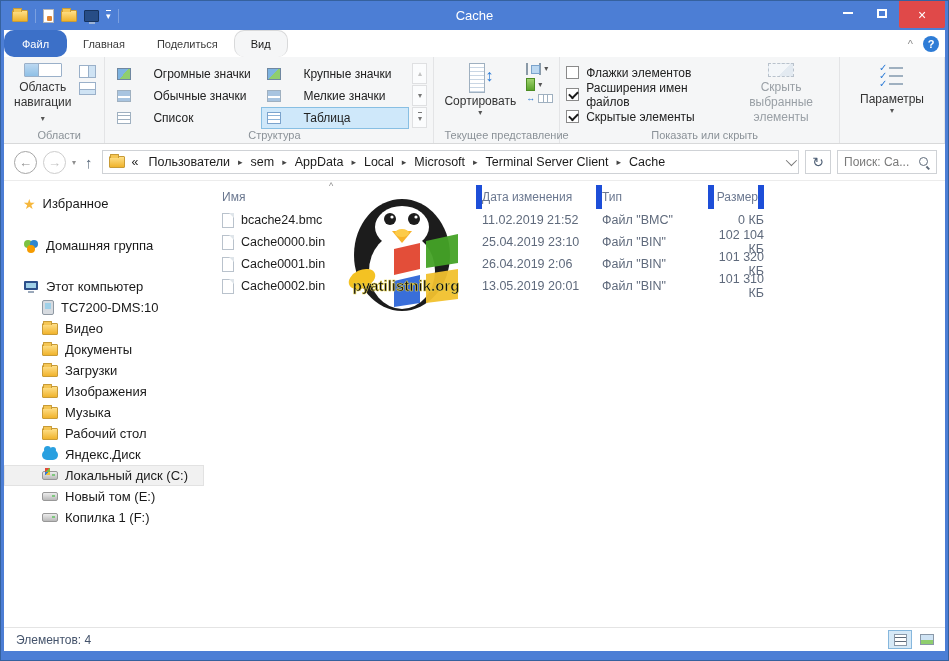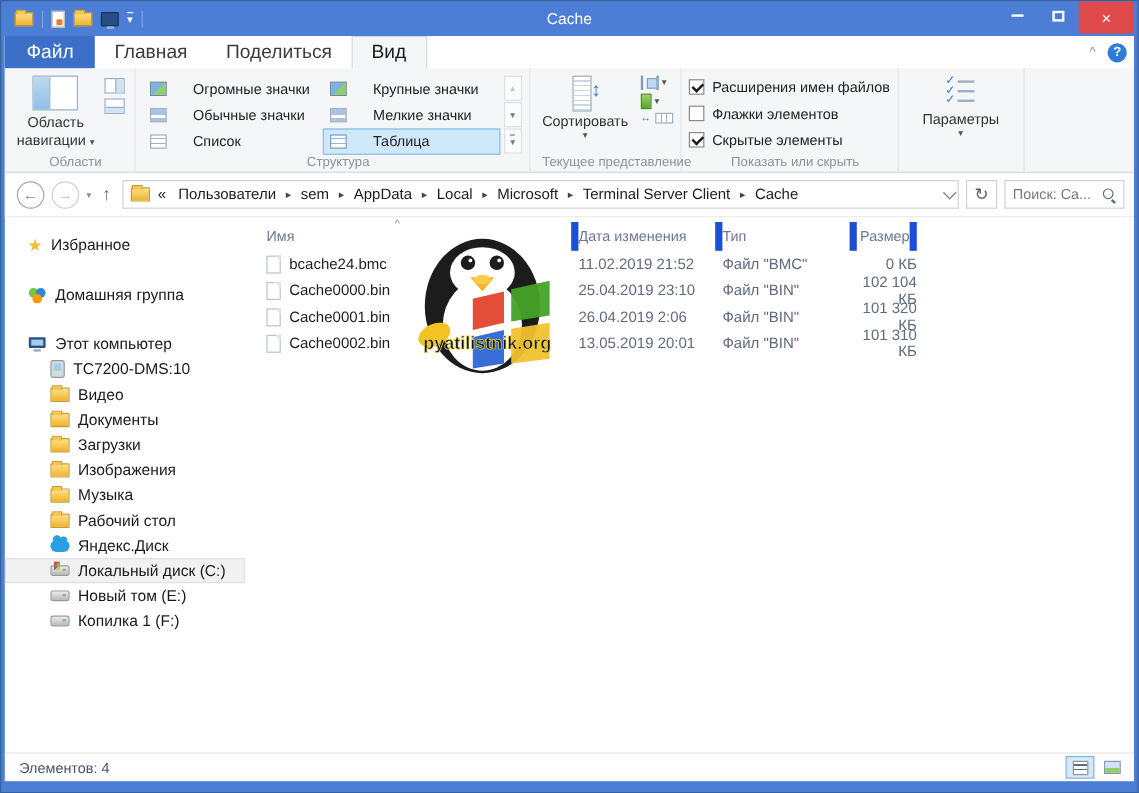--- a/index.html
+++ b/index.html
@@ -22,21 +22,21 @@
   .wbtn { width:34px; height:24px; display:flex; align-items:center; justify-content:center; color:#fff; font-size:13px; cursor:pointer; }
   .wbtn .bar { width:10px; height:2px; background:#fff; }
   .wbtn .box { width:10px; height:9px; border:2px solid #fff; }
   .wbtn.close { width:46px; height:27px; background:#e04949; border-radius:0 0 2px 2px; font-size:14px; }
 
   
   .appbody { background:#fff; height:621px; display:flex; flex-direction:column; }
 
   
   .tabrow { height:27px; display:flex; align-items:stretch; background:#fff; position:relative; }
-  .tab { padding:0 16px; display:flex; align-items:center; font-size:16px; color:#3b3b3b; cursor:pointer; }
+  .tab { padding:0 16px; display:flex; align-items:center; font-size:11px; color:#3b3b3b; cursor:pointer;border-radius:10px; }
   .tab.file { background:#3c70c8; color:#fff; padding:0 18px; }
   .tab.active { background:#f5f6f7; border:1px solid #d8d9da; border-bottom:none; color:#1a1a1a; }
   .tabright { position:absolute; right:6px; top:0; height:27px; display:flex; align-items:center; gap:10px; }
   .rib-collapse { color:#8a8a8a; font-size:11px; cursor:pointer; }
   .helpbtn { width:16px; height:16px; border-radius:50%; background:#2e7cd6; color:#fff; font-size:11px; font-weight:bold; display:flex; align-items:center; justify-content:center; cursor:pointer; }
 
   
   .ribbon { height:87px; background:#f5f6f7; border-bottom:1px solid #d8d9da; display:flex; position:relative; }
   .rgroup { position:relative; height:100%; border-right:1px solid #e3e4e6; padding:4px 6px 16px 6px; }
   .rlabel { position:absolute; bottom:2px; left:0; right:0; text-align:center; font-size:11px; color:#8b9298; white-space:nowrap;margin-left:10px; }
@@ -263,31 +263,36 @@
               <span class="resize-glyph">↔</span>
               <span class="i-sizecol"></span>
             </span>
         </div>
         <div class="rlabel">Текущее представление</div>
       </div>
 
       <div class="rgroup" style="display:flex; gap:14px;">
         <div class="checks">
           <div class="chkrow">
-            <span class="cb checked"></span>
-            <span>Расширения имен файлов</span>
-          </div>
-          <div class="chkrow">
             <span class="cb"></span>
             <span>Флажки элементов</span>
           </div>
           <div class="chkrow">
             <span class="cb checked"></span>
+            <span>Расширения имен файлов</span>
+          </div>
+          <div class="chkrow">
+            <span class="cb checked"></span>
             <span>Скрытые элементы</span>
           </div>
+        </div>
+        <div class="bigbtn disabled">
+          <span class="i-hidesel"></span>
+          <span class="lbl"><span>Скрыть выбранные</span><br>
+          <span>элементы</span></span>
         </div>
         <div class="rlabel">Показать или скрыть</div>
       </div>
 
       <div class="rgroup" style="border-right:1px solid #e3e4e6;">
         <div class="bigbtn" style="padding:2px 14px;">
           <span class="i-options">
               <i></i>
               <i></i>
               <i></i>

